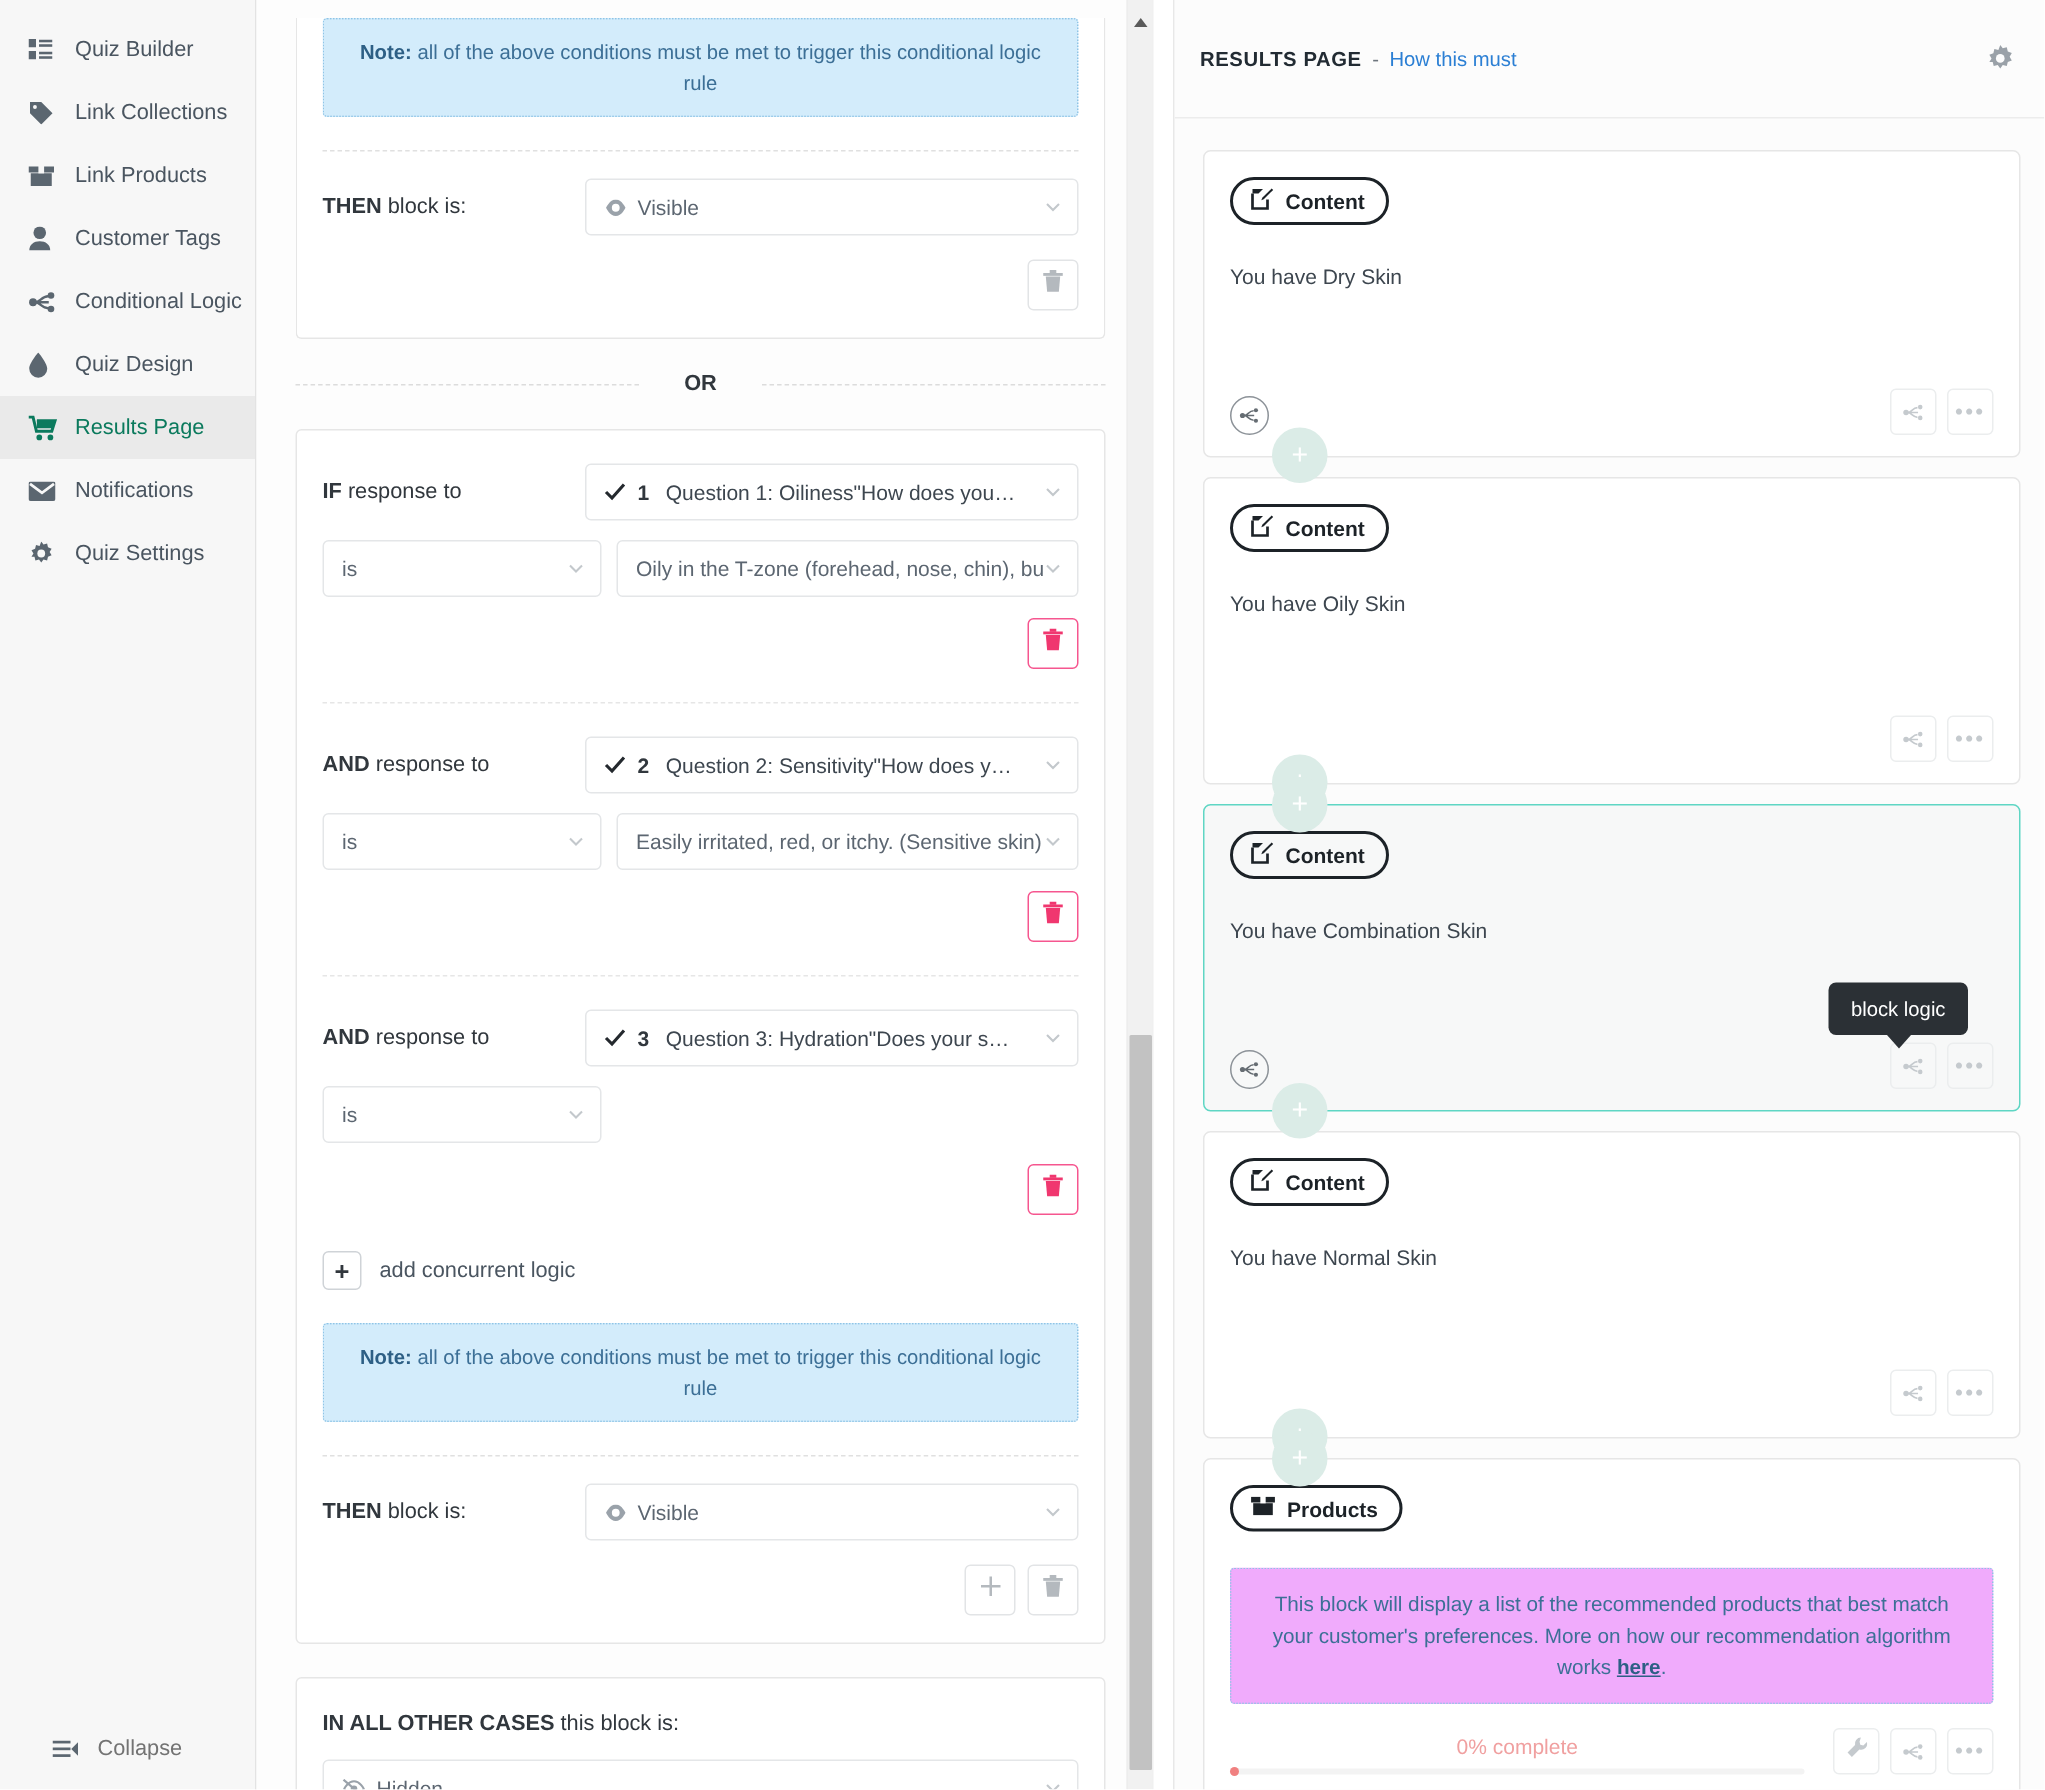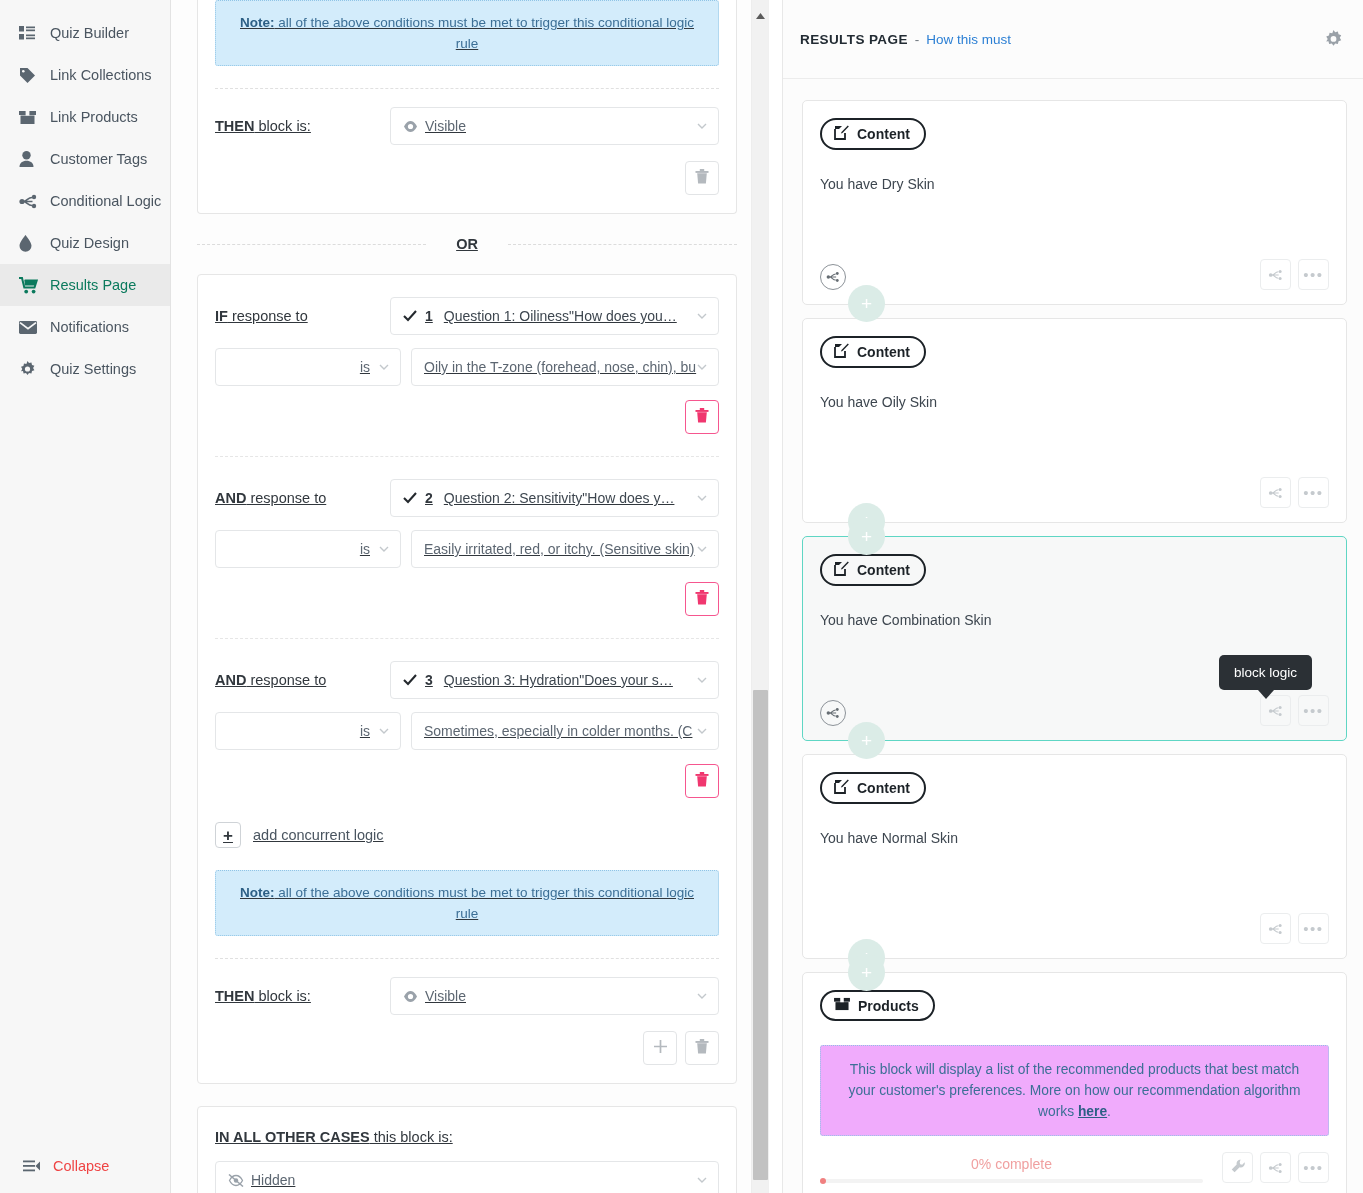--- a/index.html
+++ b/index.html
@@ -29,38 +29,37 @@
   }
   .nav-item.active { background: #eaeaea; color: #0b7a5d; font-weight: 400; }
   .nav-ico {
     width: 22px; min-width: 22px; margin-right: 9px;
     display: flex; align-items: center; justify-content: flex-start;
     color: #5b6670;
   }
   .nav-item.active .nav-ico { color: #0b7a5d; }
   .nav-ico svg { display: block; }
   .collapse {
-    position: absolute; left: 4px; bottom: 0;
+    position: absolute; left: 16px; bottom: 0;
     height: 55px; width: 171px;
     display: flex; align-items: center; padding-left: 19px;
-    font-size: 14.5px; color: #ef4444; cursor: pointer;
+    font-size: 14.5px; color: #737373; cursor: pointer;
   }
   .collapse .nav-ico { margin-right: 8px; }
 
   
   .middle {
     width: 611px; min-width: 611px; height: 1193px;
     position: relative; background: #fdfdfd;
     overflow: hidden;
   }
   .middle-scroll {
     position: absolute; left: 0; top: 0;
     width: 592px; height: 1193px;
-    padding: 0 0 0 0;
-    text-decoration: underline;
+    padding: 12px 0 0 0;
   }
   .rule-card {
     margin: 0 26px 0 26px;
     background: #fff;
     border: 1px solid #e6e6e6;
     border-radius: 4px;
   }
   .rule-card.first { border-top: none; border-radius: 0 0 4px 4px; }
   .pad { padding: 0 17px; }
 
@@ -125,21 +124,21 @@
     margin: 22px 26px 22px 26px;
     font-size: 14.5px; font-weight: bold; color: #31373d;
   }
   .or-sep .line { flex: 1; border-top: 1px dashed #dcdcdc; }
   .or-sep .txt { padding: 0 18px; }
 
   .cond-block { padding-top: 22px; }
   .cond-top { display: flex; align-items: center; }
   .cond-top .lbl { width: 175px; min-width: 175px; }
   .cond-mid { display: flex; gap: 10px; margin-top: 13px; }
-  .sel-op { width: 186px; min-width: 186px; justify-content: flex-end; }
+  .sel-op { width: 186px; min-width: 186px; }
   .qnum { display: flex; align-items: center; font-size: 14px; color: #31373d; }
   .qcheck { color: #24292e; margin-right: 8px; display: flex; }
   .qidx { font-weight: bold; margin-right: 11px; color: #31373d; }
   .qtext { color: #3d464f; }
   .cond-del { display: flex; justify-content: flex-end; padding-top: 14px; }
   .cond-hr { border-top: 1px dashed #e6e6e6; margin-top: 22px; }
 
   .add-logic {
     display: flex; align-items: center; gap: 12px;
     padding: 24px 0 22px 0;
@@ -557,26 +556,20 @@
                   <span class="qtext">Question 3: Hydration"Does your s…</span>
                 </span>
                 <span class="chev"><svg width="14" height="14" viewBox="0 0 14 14">
                       <path d="M3 5l4 4 4-4" stroke="currentColor" stroke-width="1.4" fill="none"></path>
                     </svg></span>
               </div>
             </div>
             <div class="cond-mid">
               <div class="sel sel-op">
                 <span>is</span>
-                <span class="chev"><svg width="14" height="14" viewBox="0 0 14 14">
-                      <path d="M3 5l4 4 4-4" stroke="currentColor" stroke-width="1.4" fill="none"></path>
-                    </svg></span>
-              </div>
-              <div class="sel sel-wide">
-                <span>Sometimes, especially in colder months. (C</span>
                 <span class="chev"><svg width="14" height="14" viewBox="0 0 14 14">
                       <path d="M3 5l4 4 4-4" stroke="currentColor" stroke-width="1.4" fill="none"></path>
                     </svg></span>
               </div>
             </div>
             <div class="cond-del">
               <div class="icon-btn danger">
                 <span><svg width="14" height="15" viewBox="0 0 14 15">
                       <rect x="0.5" y="2" width="13" height="1.9" fill="currentColor"></rect>
                       <rect x="4.8" y="0" width="4.4" height="2.2" fill="currentColor"></rect>

